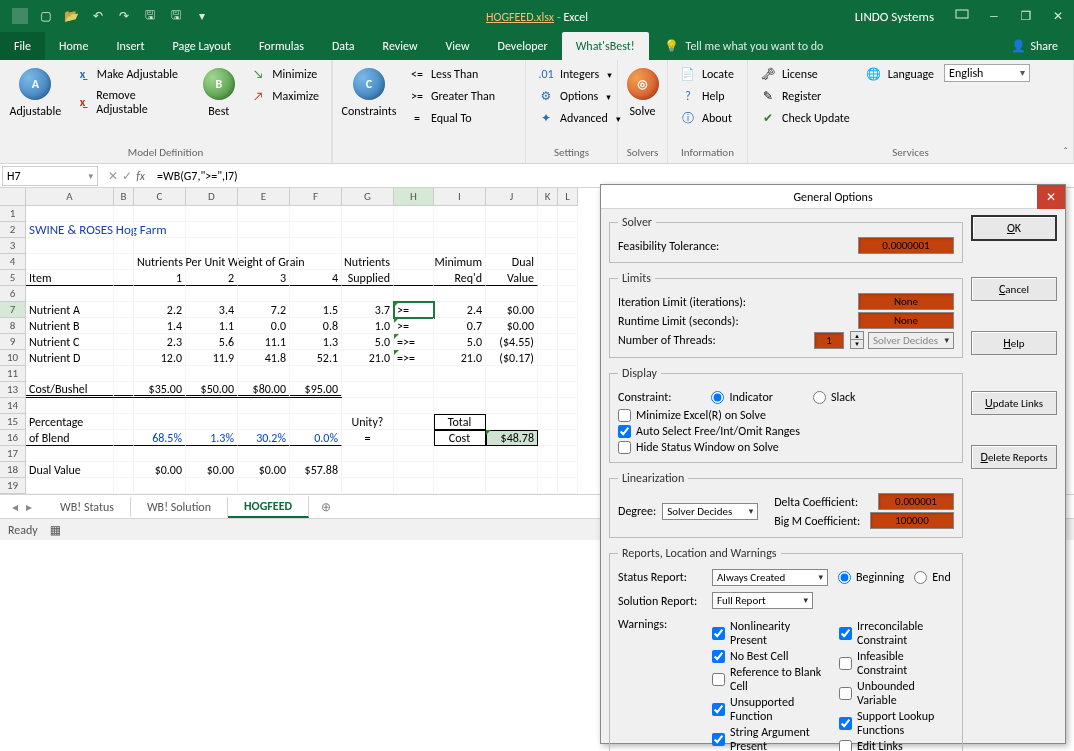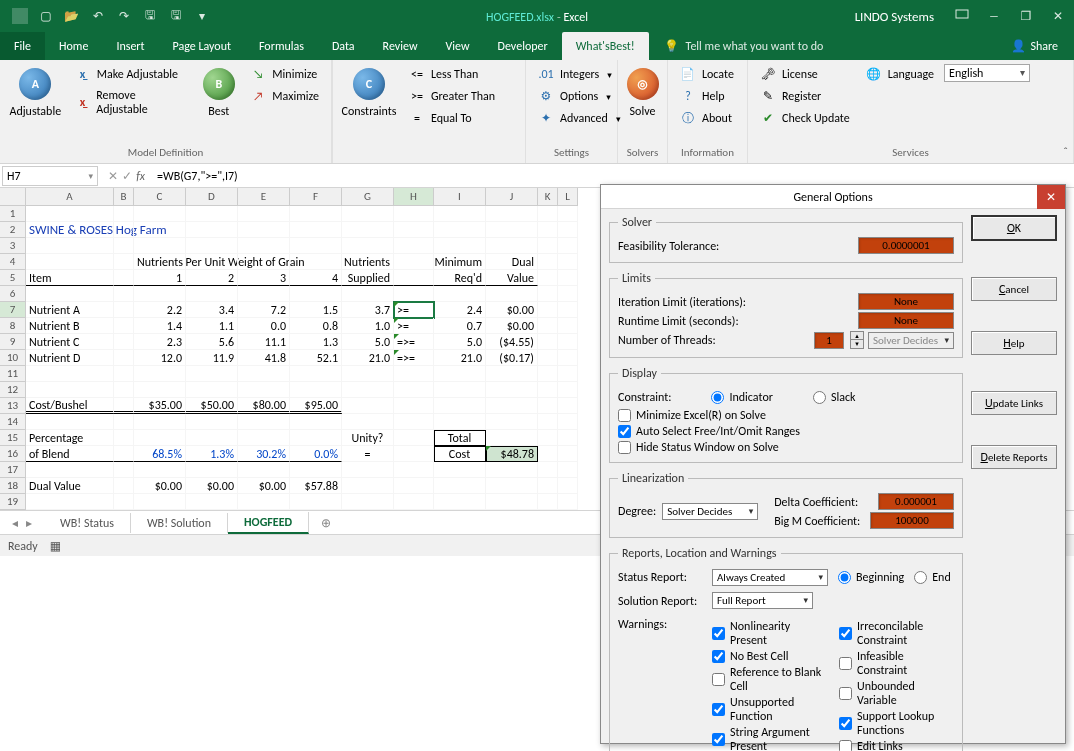--- a/index.html
+++ b/index.html
@@ -3,21 +3,21 @@
 <meta charset="utf-8">
 <style>
 * { box-sizing: border-box; margin: 0; padding: 0; font-family: "Segoe UI", Calibri, Arial, sans-serif; font-size: 12px; }
 body { background: #fff; width: 1074px; height: 751px; overflow: hidden; position: relative; }
 
 
 .titlebar { height: 32px; background: #0e6b3b; display: flex; align-items: center; color: #fff; position: relative; }
 .titlebar-left { display: flex; gap: 2px; padding-left: 8px; align-items: center; }
 .tb-icon { width: 24px; height: 24px; display: flex; align-items: center; justify-content: center; opacity: 0.85; cursor: default; }
 .titlebar-center { position: absolute; left: 50%; transform: translateX(-50%); font-size: 13px; }
-.titlebar-center .fname { color: #5eead4; }
+.titlebar-center .fname { color: #fdba74; text-decoration: underline; }
 .titlebar-center .sep { opacity: 0.6; }
 .titlebar-right { position: absolute; right: 140px; font-size: 13px; }
 .win-controls { position: absolute; right: 0; display: flex; }
 .win-btn { width: 32px; height: 32px; display: flex; align-items: center; justify-content: center; color: #fff; opacity: 0.85; }
 
 
 .menustrip { height: 28px; background: #0e6b3b; display: flex; align-items: stretch; color: #fff; position: relative; }
 .tab { padding: 0 14px; display: flex; align-items: center; font-size: 12px; cursor: default; }
 .tab.file { background: #085a30; }
 .tab.active { background: #f1f1f1; color: #0e6b3b; border-radius: 2px 2px 0 0; }
@@ -478,35 +478,20 @@
         <div class="cell r" style="width: 52px;">52.1</div>
         <div class="cell r" style="width: 52px;">21.0</div>
         <div class="cell greentri" style="width: 40px;">=&gt;=</div>
         <div class="cell r" style="width: 52px;">21.0</div>
         <div class="cell r" style="width: 52px;">($0.17)</div>
         <div class="cell" style="width: 20px;"></div>
         <div class="cell" style="width: 20px;"></div>
       </div>
       <div class="row">
         <div class="rh">11</div>
-        <div class="cell" style="width: 88px;"></div>
-        <div class="cell" style="width: 20px;"></div>
-        <div class="cell" style="width: 52px;"></div>
-        <div class="cell" style="width: 52px;"></div>
-        <div class="cell" style="width: 52px;"></div>
-        <div class="cell" style="width: 52px;"></div>
-        <div class="cell" style="width: 52px;"></div>
-        <div class="cell" style="width: 40px;"></div>
-        <div class="cell" style="width: 52px;"></div>
-        <div class="cell" style="width: 52px;"></div>
-        <div class="cell" style="width: 20px;"></div>
-        <div class="cell" style="width: 20px;"></div>
-      </div>
-      <div class="row">
-        <div class="rh">12</div>
         <div class="cell" style="width: 88px;"></div>
         <div class="cell" style="width: 20px;"></div>
         <div class="cell" style="width: 52px;"></div>
         <div class="cell" style="width: 52px;"></div>
         <div class="cell" style="width: 52px;"></div>
         <div class="cell" style="width: 52px;"></div>
         <div class="cell" style="width: 52px;"></div>
         <div class="cell" style="width: 40px;"></div>
         <div class="cell" style="width: 52px;"></div>
         <div class="cell" style="width: 52px;"></div>

